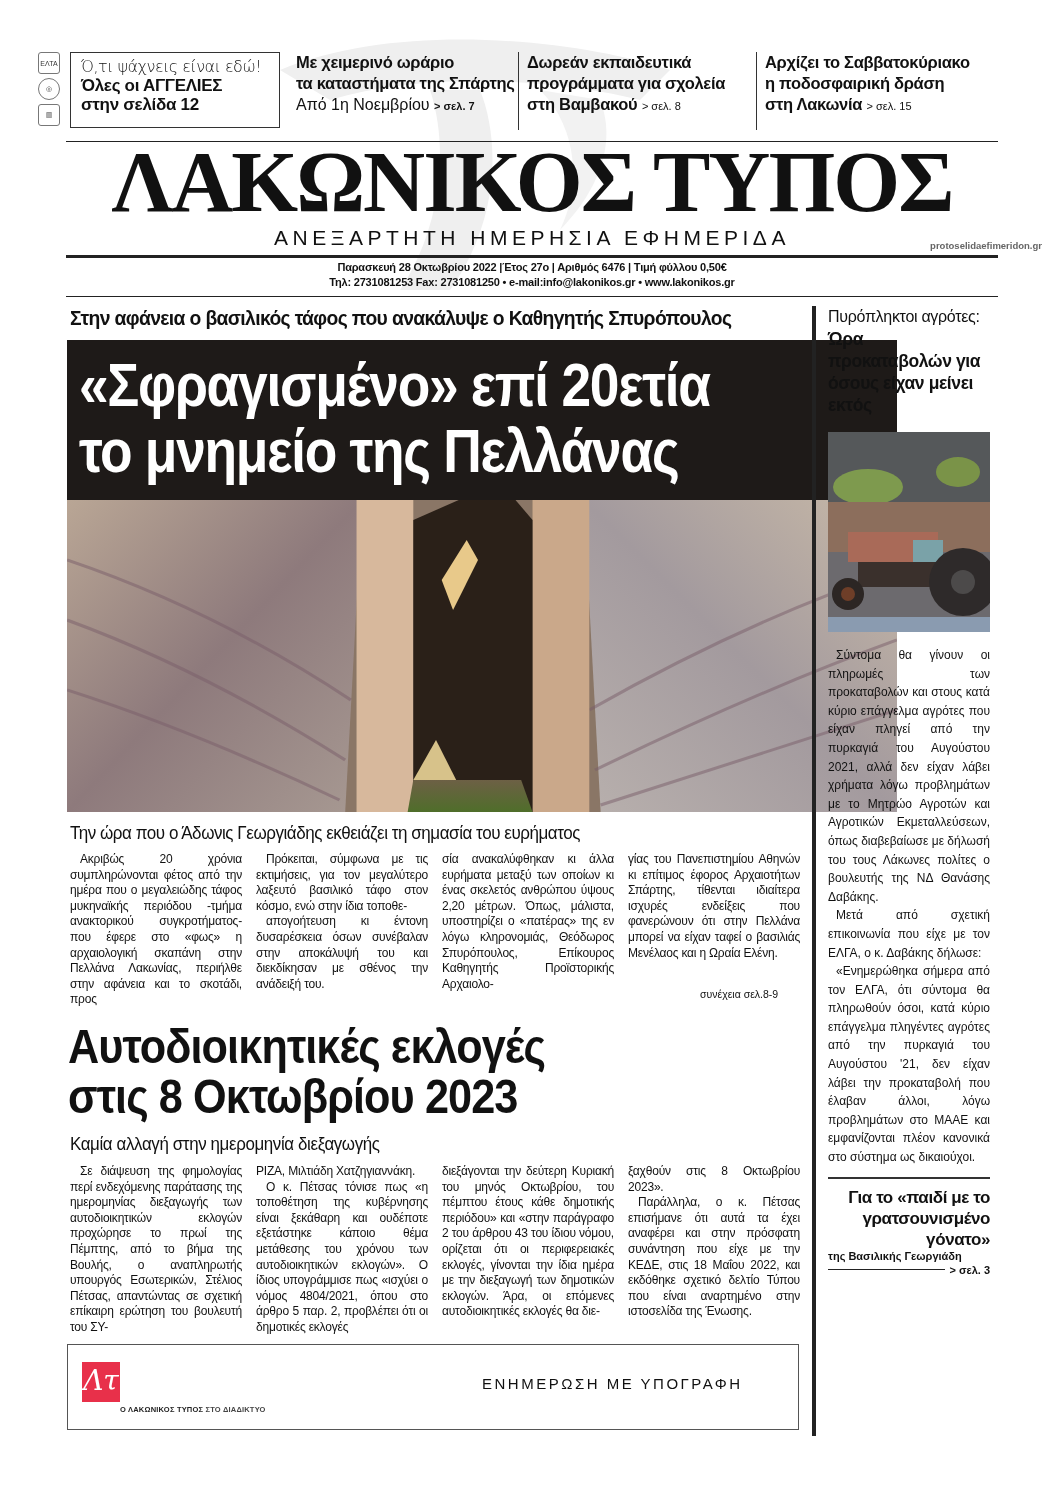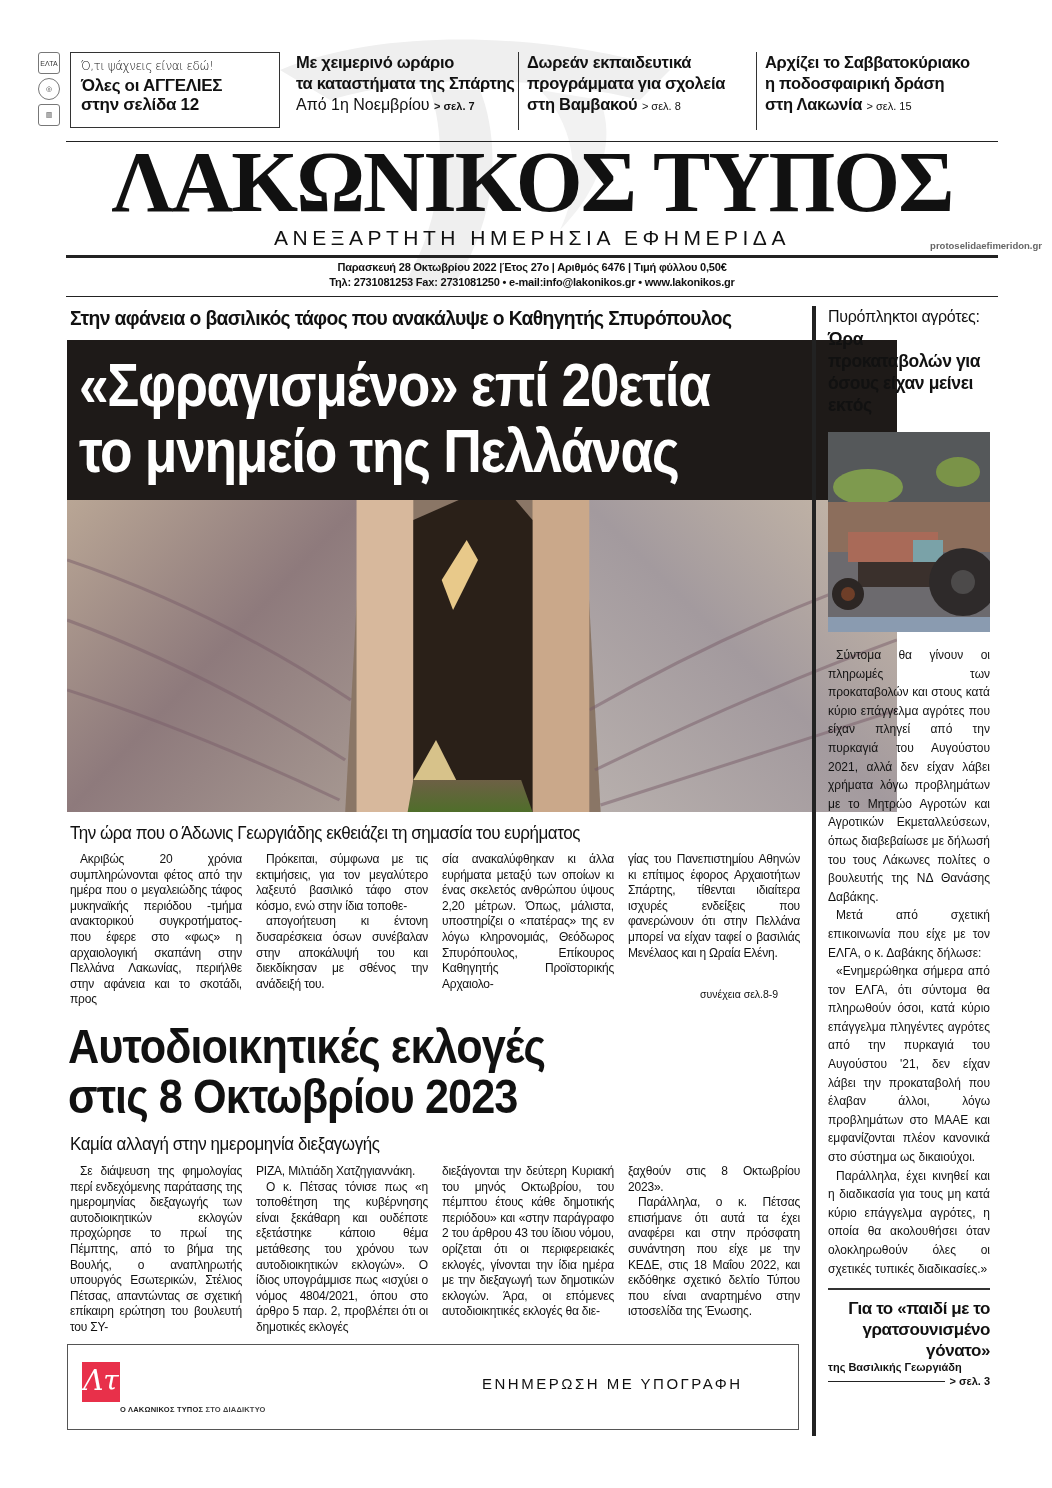--- a/index.html
+++ b/index.html
@@ -7,21 +7,21 @@
   body { position: relative; font-family: "Liberation Sans", "DejaVu Sans", sans-serif; color: #111; }
 
   .watermark { position: absolute; left: 200px; top: 30px; width: 520px; height: 260px; pointer-events: none; }
 
   
   .teasers { position: absolute; top: 50px; left: 38px; width: 950px; height: 80px; }
   .cert-icons { position: absolute; left: 0; top: 2px; width: 26px; height: 80px; }
   .cert-icons .ic { width: 22px; height: 22px; margin-bottom: 4px; border: 1px solid #777; border-radius: 3px; display: flex; align-items: center; justify-content: center; font-size: 7px; color: #333; }
   .cert-icons .round { border-radius: 50%; }
   .ad-box { position: absolute; left: 32px; top: 2px; width: 210px; height: 76px; border: 1.5px solid #333; padding: 4px 10px; line-height: 19px; }
-  .ad-box .l1 { font-size: 12px; font-family: "DejaVu Sans", sans-serif; font-weight: 300; letter-spacing: -0.5px; }
+  .ad-box .l1 { font-size: 16px; font-family: "DejaVu Sans", sans-serif; font-weight: 300; letter-spacing: -0.5px; }
   .ad-box .l2, .ad-box .l3 { font-size: 17px; font-weight: 700; letter-spacing: -0.3px; }
   .teaser { position: absolute; top: 2px; height: 78px; line-height: 21px; padding-left: 8px; }
   .teaser.sep { border-left: 1.5px solid #333; }
   .teaser .b { font-size: 16.5px; font-weight: 700; letter-spacing: -0.3px; display: block; white-space: nowrap; }
   .teaser .n { font-size: 16px; text-align: right; }
   .teaser .pg { font-size: 11px; font-weight: 700; }
   .teaser .pgn { font-size: 11px; }
 
   
   .rule { position: absolute; height: 0; border-top: 1.5px solid #222; }
@@ -223,21 +223,20 @@
     <circle cx="20" cy="162" r="16" fill="#2c2624"></circle>
     <circle cx="20" cy="162" r="7" fill="#6e3e28"></circle>
     <circle cx="135" cy="150" r="34" fill="#2e2a2a"></circle>
     <circle cx="135" cy="150" r="12" fill="#4c4a4a"></circle>
     <rect y="185" width="162" height="15" fill="#8a9bb0"></rect>
   </svg>
   <div class="sb-body">
     <p>Σύντομα θα γίνουν οι πληρωμές των προκαταβολών και στους κατά κύριο επάγγελμα αγρότες που είχαν πληγεί από την πυρκαγιά του Αυγούστου 2021, αλλά δεν είχαν λάβει χρήματα λόγω προβλημάτων με το Μητρώο Αγροτών και Αγροτικών Εκμεταλλεύσεων, όπως διαβεβαίωσε με δήλωσή του τους Λάκωνες πολίτες ο βουλευτής της ΝΔ Θανάσης Δαβάκης.</p>
     <p>Μετά από σχετική επικοινωνία που είχε με τον ΕΛΓΑ, ο κ. Δαβάκης δήλωσε:</p>
     <p>«Ενημερώθηκα σήμερα από τον ΕΛΓΑ, ότι σύντομα θα πληρωθούν όσοι, κατά κύριο επάγγελμα πληγέντες αγρότες από την πυρκαγιά του Αυγούστου '21, δεν είχαν λάβει την προκαταβολή που έλαβαν άλλοι, λόγω προβλημάτων στο ΜΑΑΕ και εμφανίζονται πλέον κανονικά στο σύστημα ως δικαιούχοι.</p>
-    <p>Παράλληλα, έχει κινηθεί και η διαδικασία για τους μη κατά κύριο επάγγελμα αγρότες, η οποία θα ακολουθήσει όταν ολοκληρωθούν όλες οι σχετικές τυπικές διαδικασίες.»</p>
   </div>
   <div class="sb-divider"></div>
   <div class="sb-op-title">Για το «παιδί με το γρατσουνισμένο γόνατο»</div>
   <div class="sb-op-author">της Βασιλικής Γεωργιάδη</div>
   <div class="sb-op-page">
     <span class="ln"></span>
     <span>&gt; σελ. 3</span>
   </div>
 </div>
 

